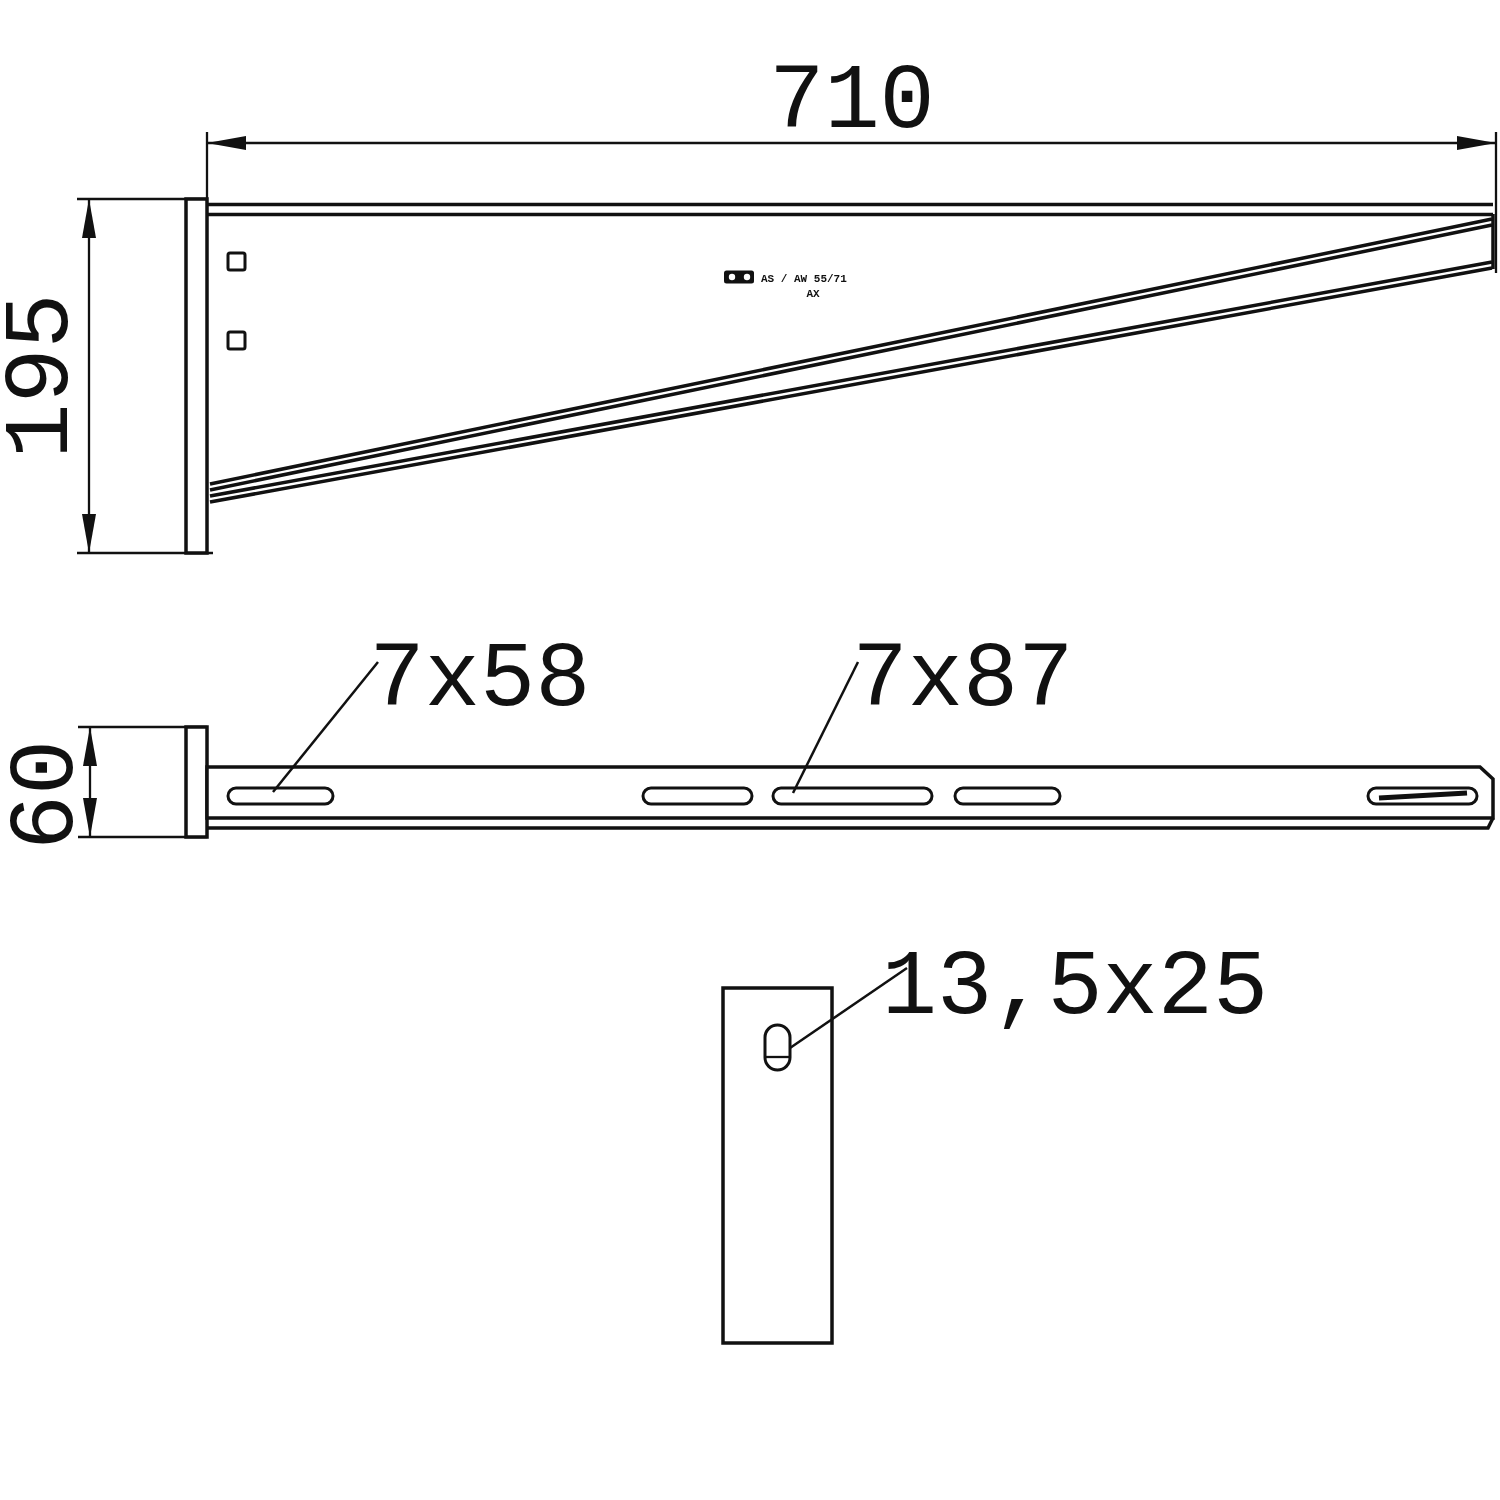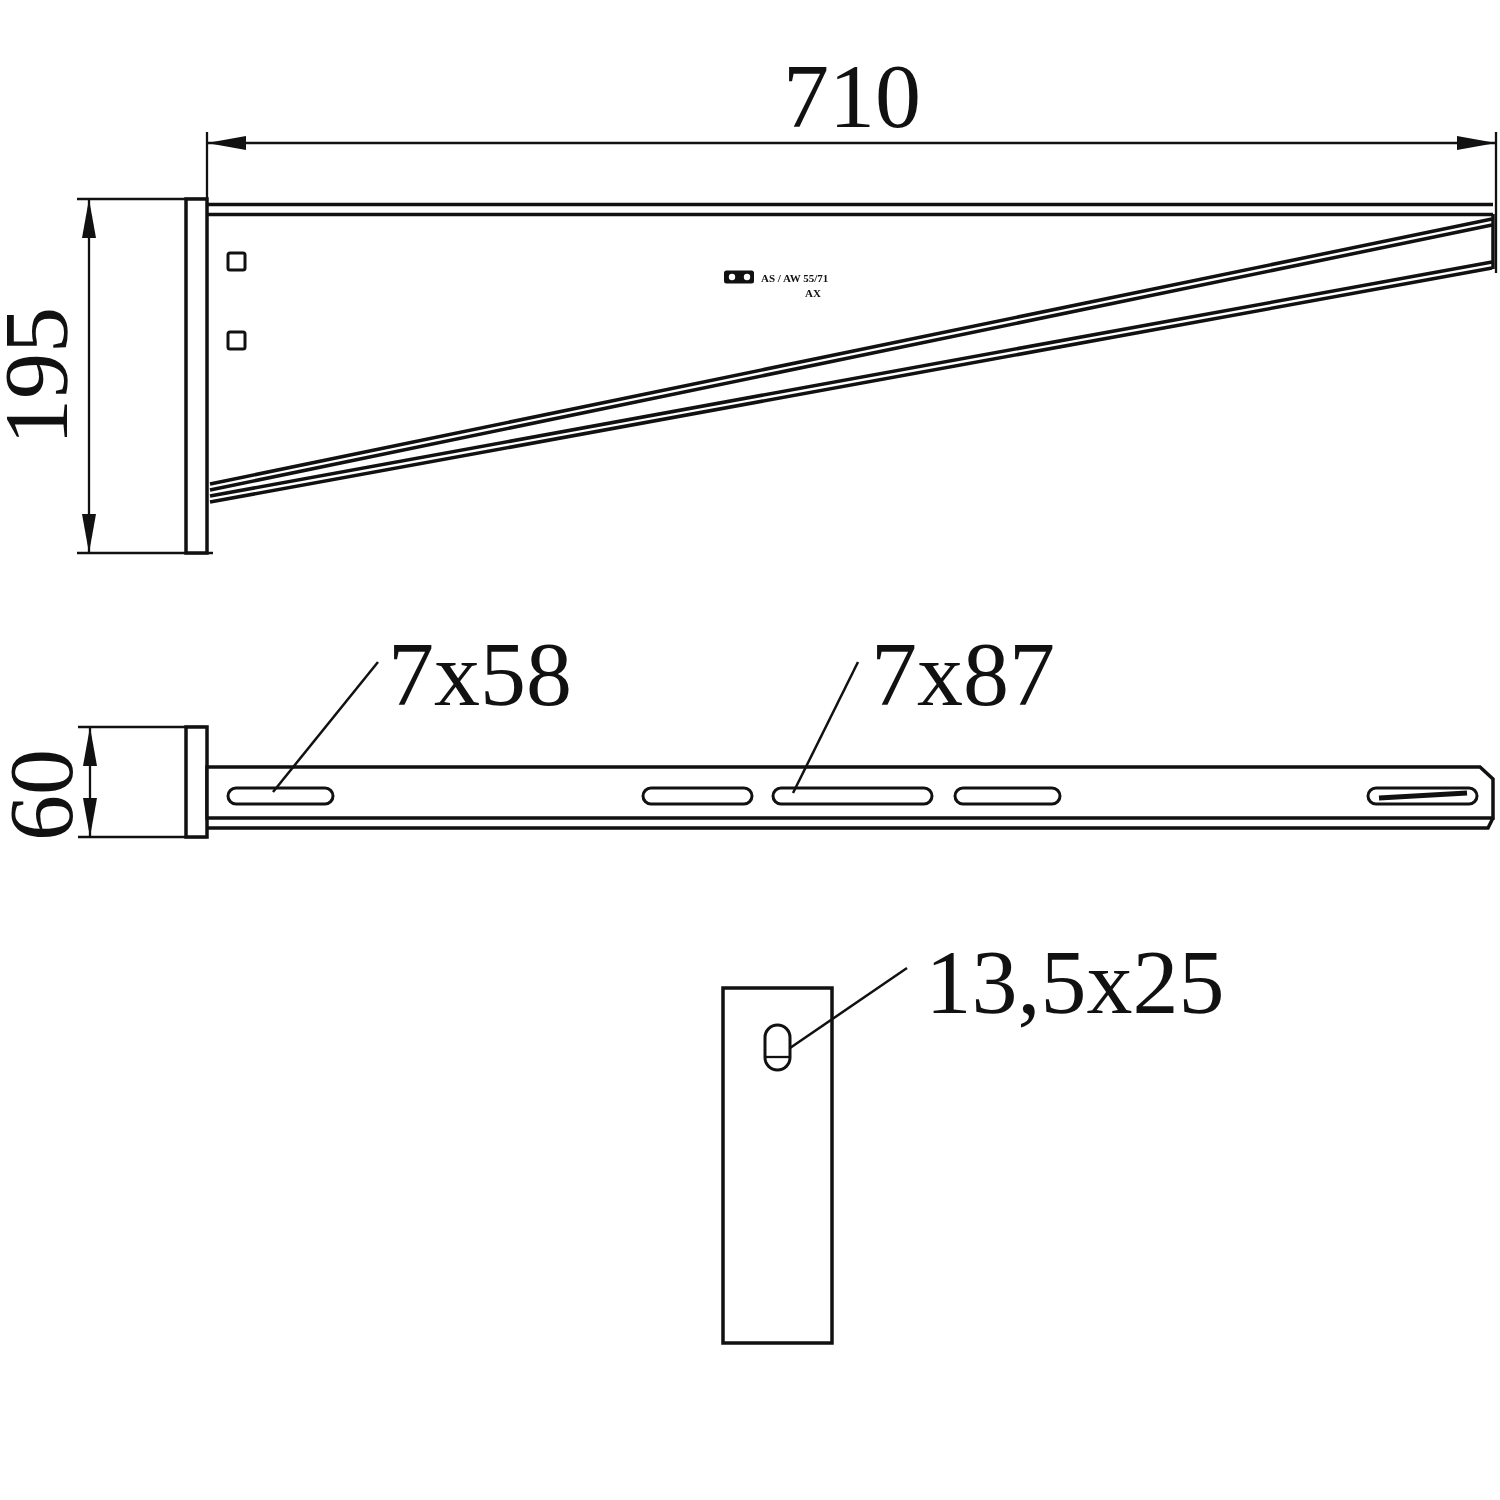--- a/index.html
+++ b/index.html
@@ -1,17 +1,17 @@
 <!DOCTYPE html>
 <html><head>
 <meta charset="utf-8">
 <style>
   html,body{margin:0;padding:0;background:#ffffff;}
   .stage{position:relative;width:1500px;height:1500px;background:#ffffff;
-         font-family:Liberation Serif, serif;}
+         font-family:Liberation Mono, monospace;}
   svg{display:block}
   .obj{stroke:#111111;stroke-width:3.5;fill:none;stroke-linecap:butt;}
   .objf{stroke:#111111;stroke-width:3.5;fill:#ffffff;}
   .slot{stroke:#111111;stroke-width:3;fill:#ffffff;}
   .thin{stroke:#111111;stroke-width:2.3;fill:none;}
   .leader{stroke:#111111;stroke-width:2.5;fill:none;}
   .arrow{fill:#111111;stroke:none;}
   .dimtext{font-size:92px;fill:#111111;}
   .stamptext{font-size:11px;font-weight:bold;fill:#111111;}
   .stripe{stroke:#111111;stroke-width:5;fill:none;}

